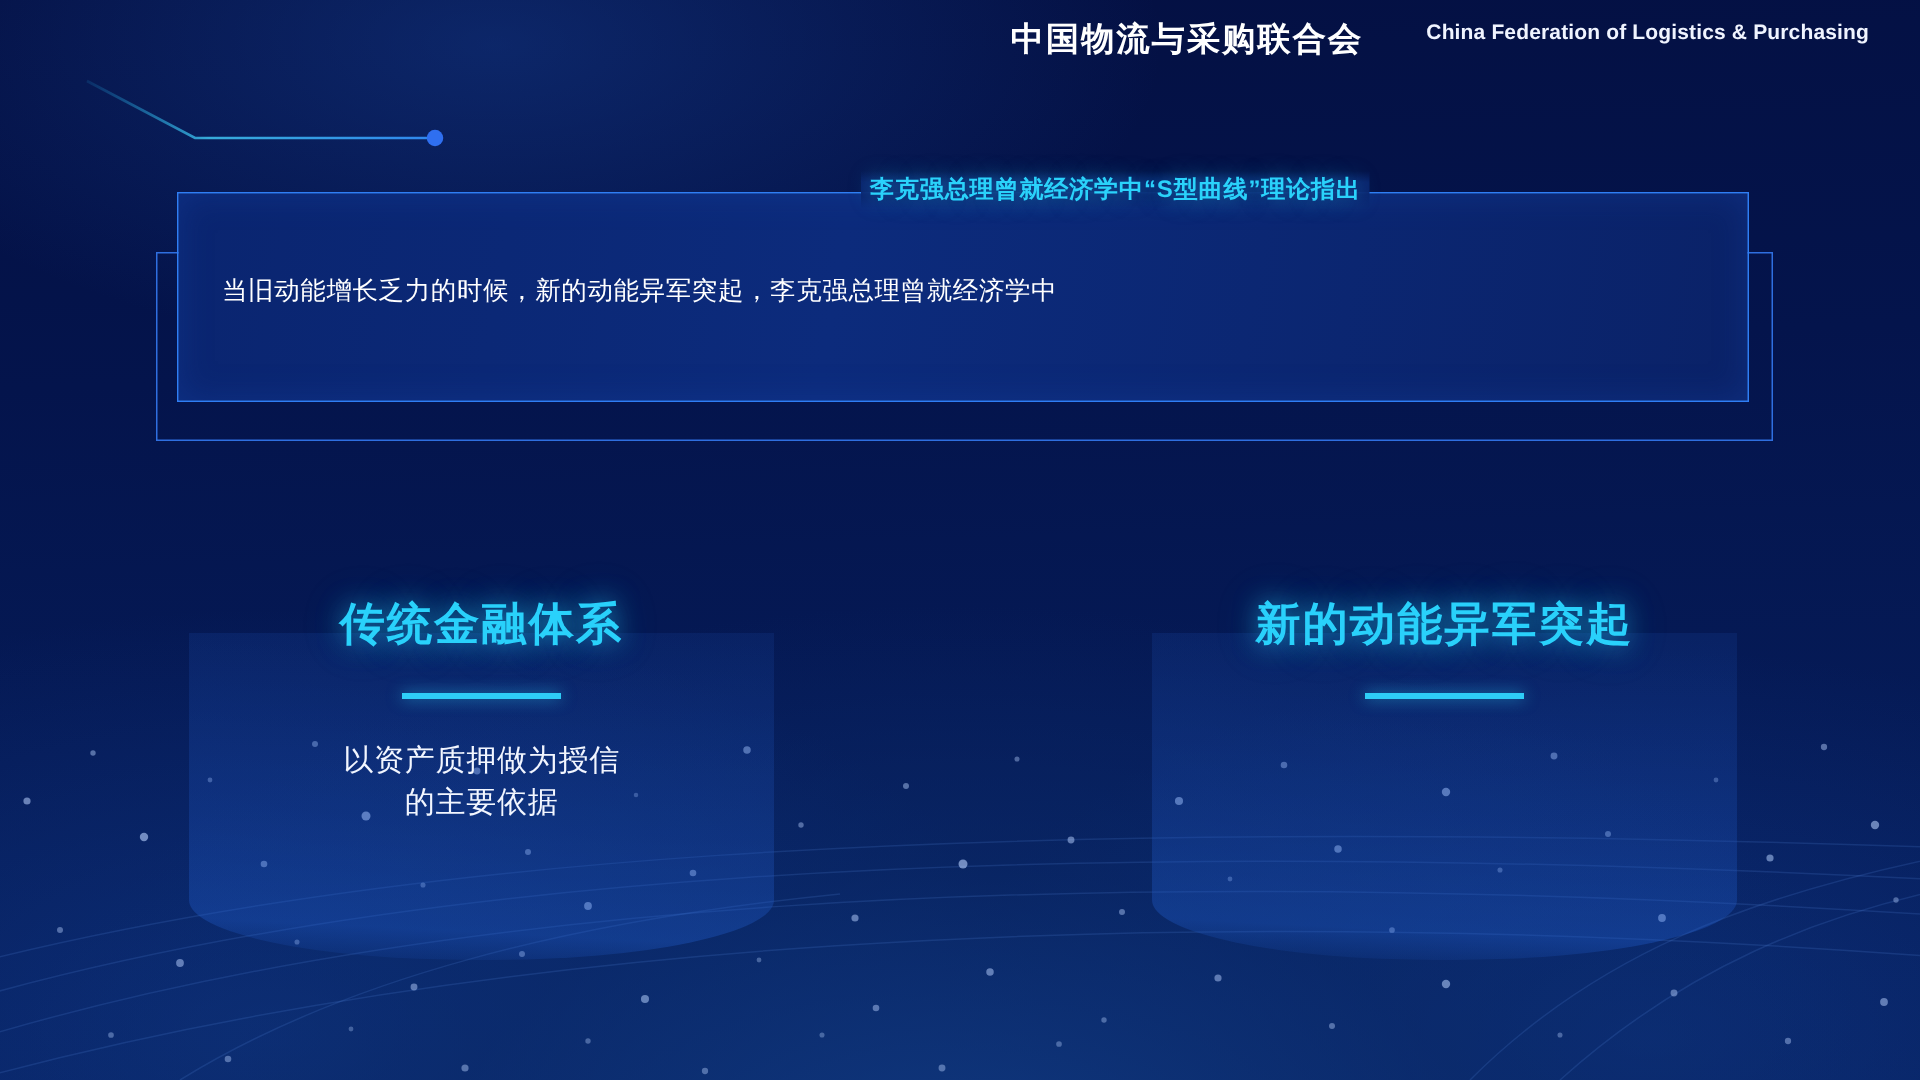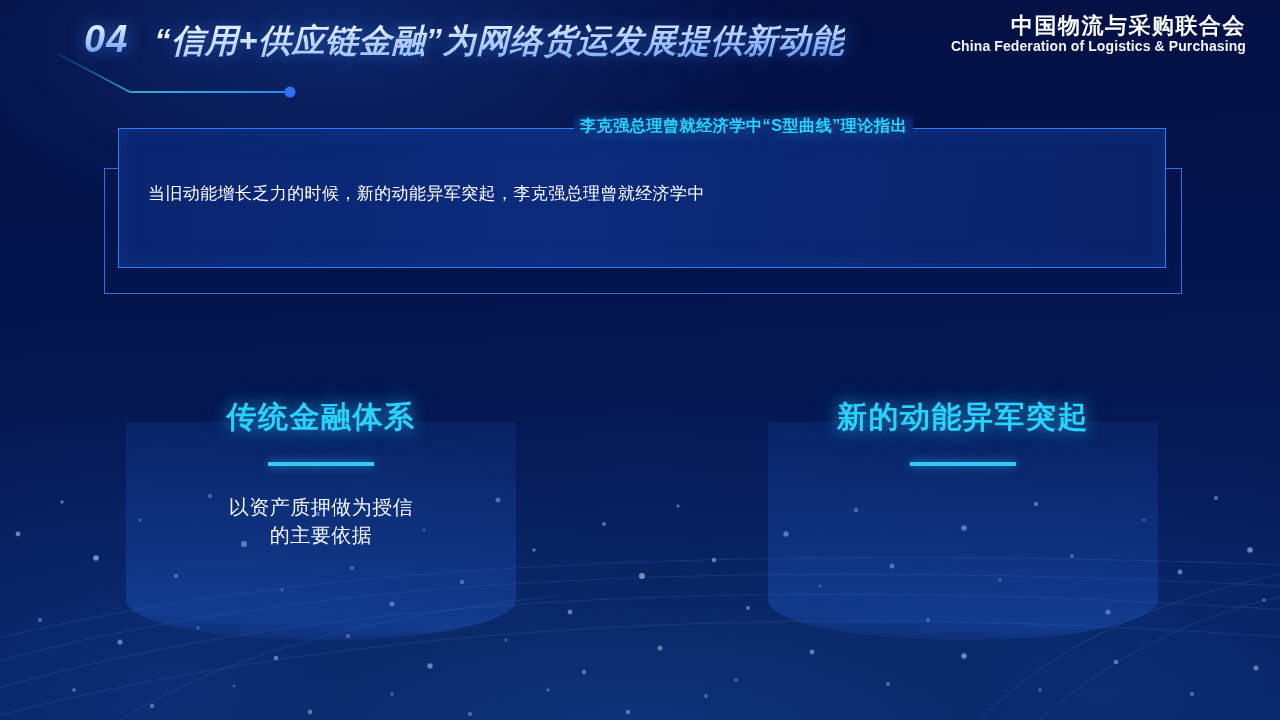--- a/index.html
+++ b/index.html
@@ -101,24 +101,23 @@
     gap: 10px;
   }
   .logo-mark {
     position: relative;
     width: 72px;
     height: 72px;
     flex: none;
   }
   .logo-text {
     display: flex;
-    flex-direction: column;
+    flex-direction: row;
     justify-content: center;
     gap: 2px;
-    align-items: flex-end;
   }
   .logo-cn {
     font-size: 22px;
     font-weight: 700;
     color: #ffffff;
     letter-spacing: 1.5px;
     line-height: 1.05;
   }
   .logo-en {
     font-size: 14px;
@@ -321,24 +320,20 @@
         <linearGradient id="ulgrad" x1="0" y1="0" x2="1" y2="0">
           <stop offset="0" stop-color="#1d9fd8" stop-opacity="0.15"></stop>
           <stop offset="0.35" stop-color="#3fc4f0" stop-opacity="0.85"></stop>
           <stop offset="1" stop-color="#2f86ee" stop-opacity="1"></stop>
         </linearGradient>
       </defs>
       <path d="M40 6 L112 44 L272 44" fill="none" stroke="url(#ulgrad)" stroke-width="1.8"></path>
       <circle cx="272" cy="44" r="5.5" fill="#2f6ff0"></circle>
     </svg>
 
-    <div class="title-row">
-      <span class="title-num">04</span>
-      <span class="title-text">“信用+供应链金融”为网络货运发展提供新动能</span>
-    </div>
 
     <div class="logo">
       <div class="logo-text">
         <div class="logo-cn">中国物流与采购联合会</div>
         <div class="logo-en">China Federation of Logistics &amp; Purchasing</div>
       </div>
     </div>
   </div>
 
   <div class="quote-wrap">

